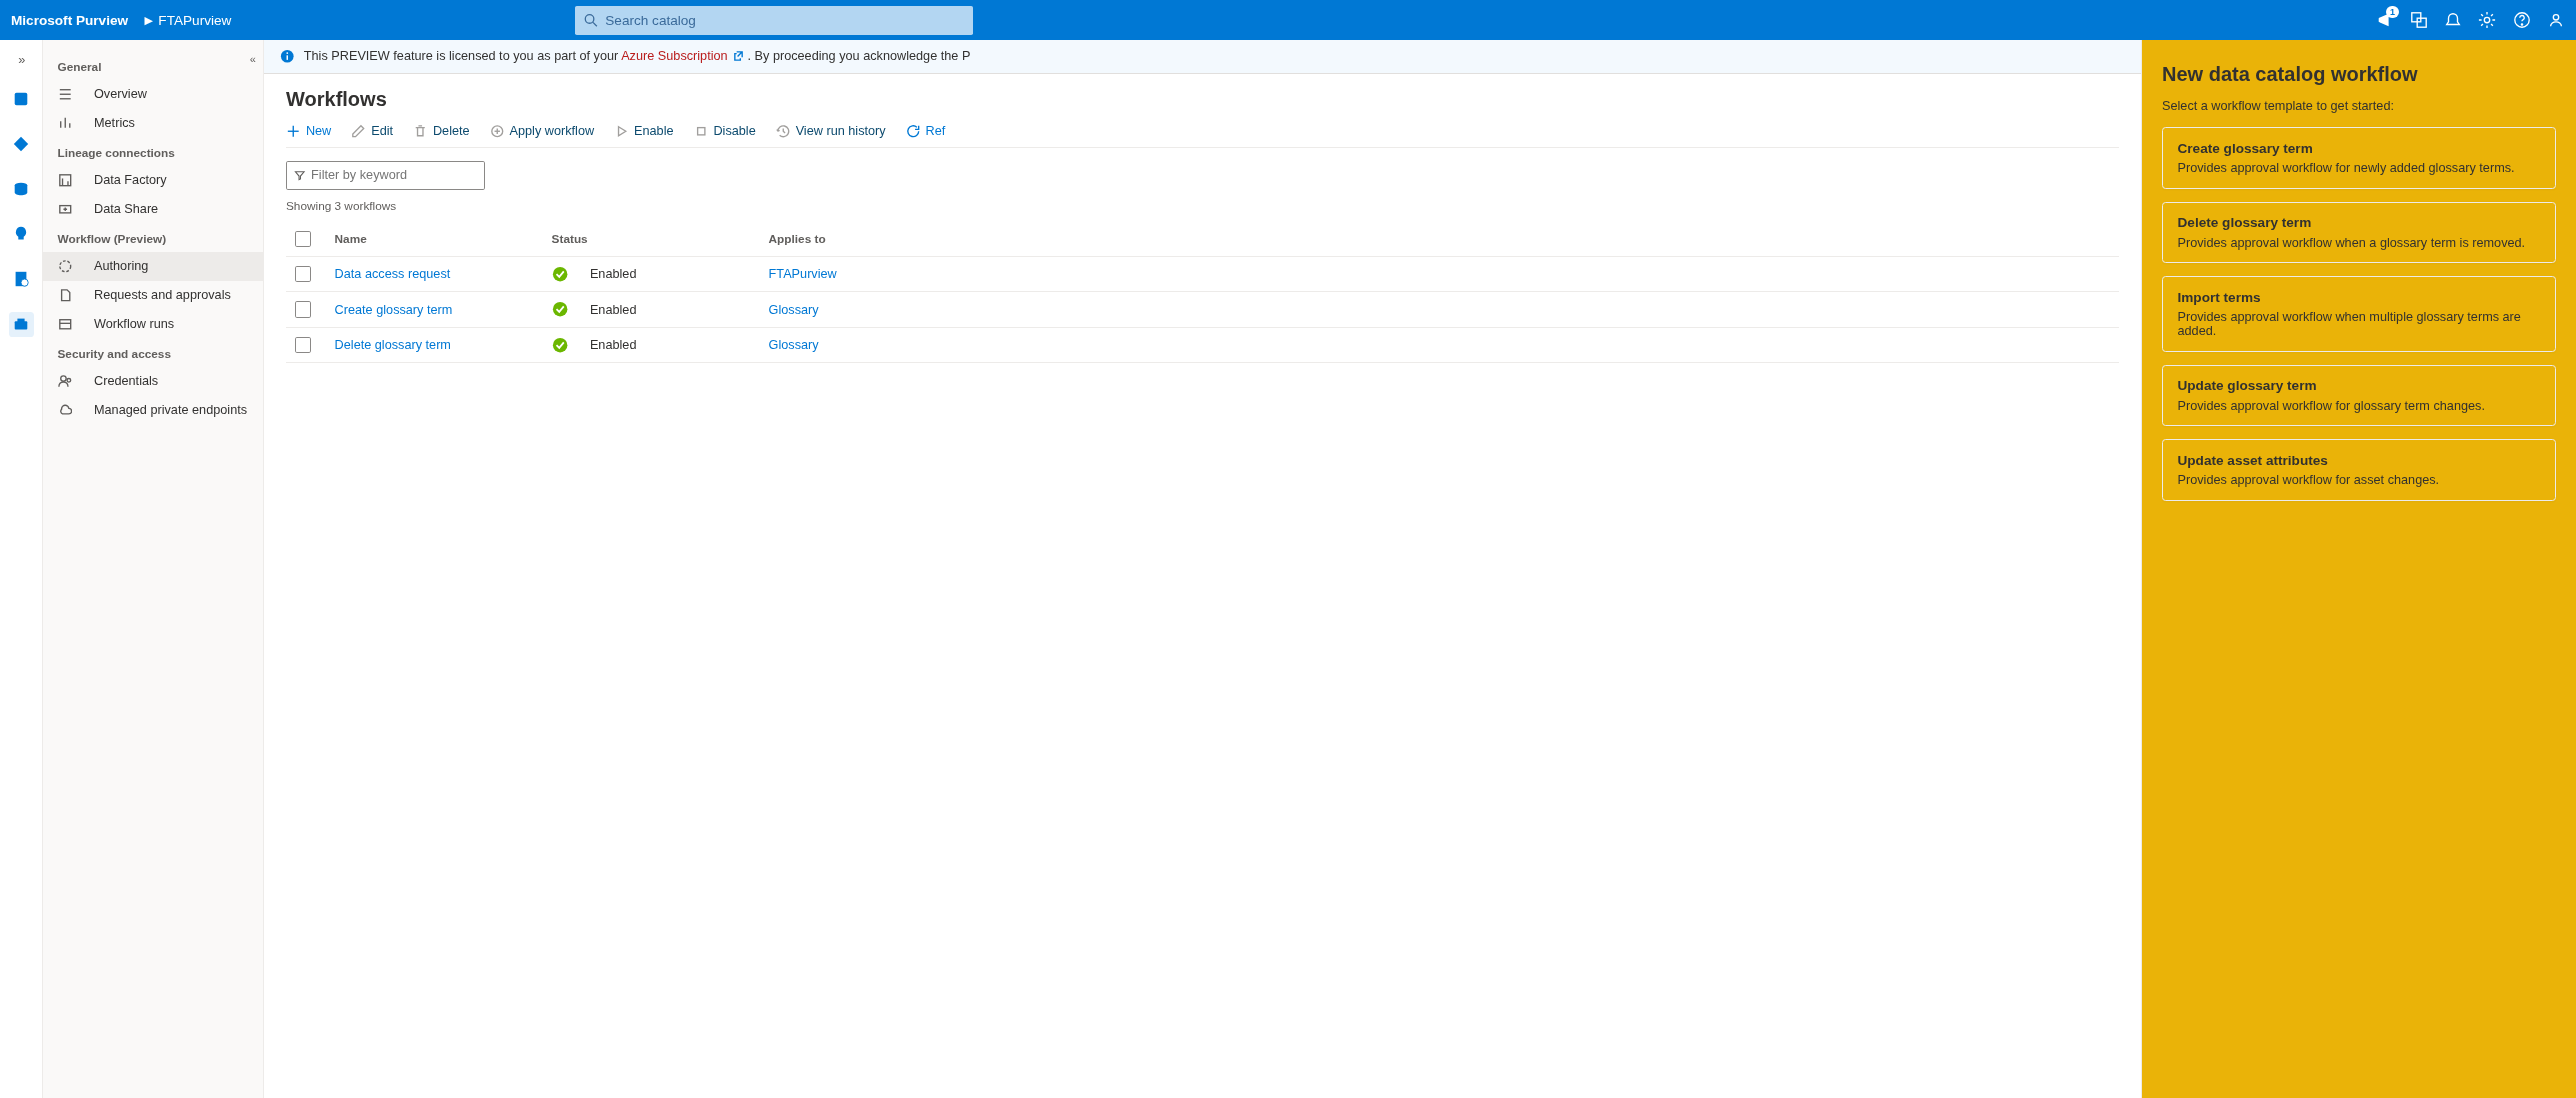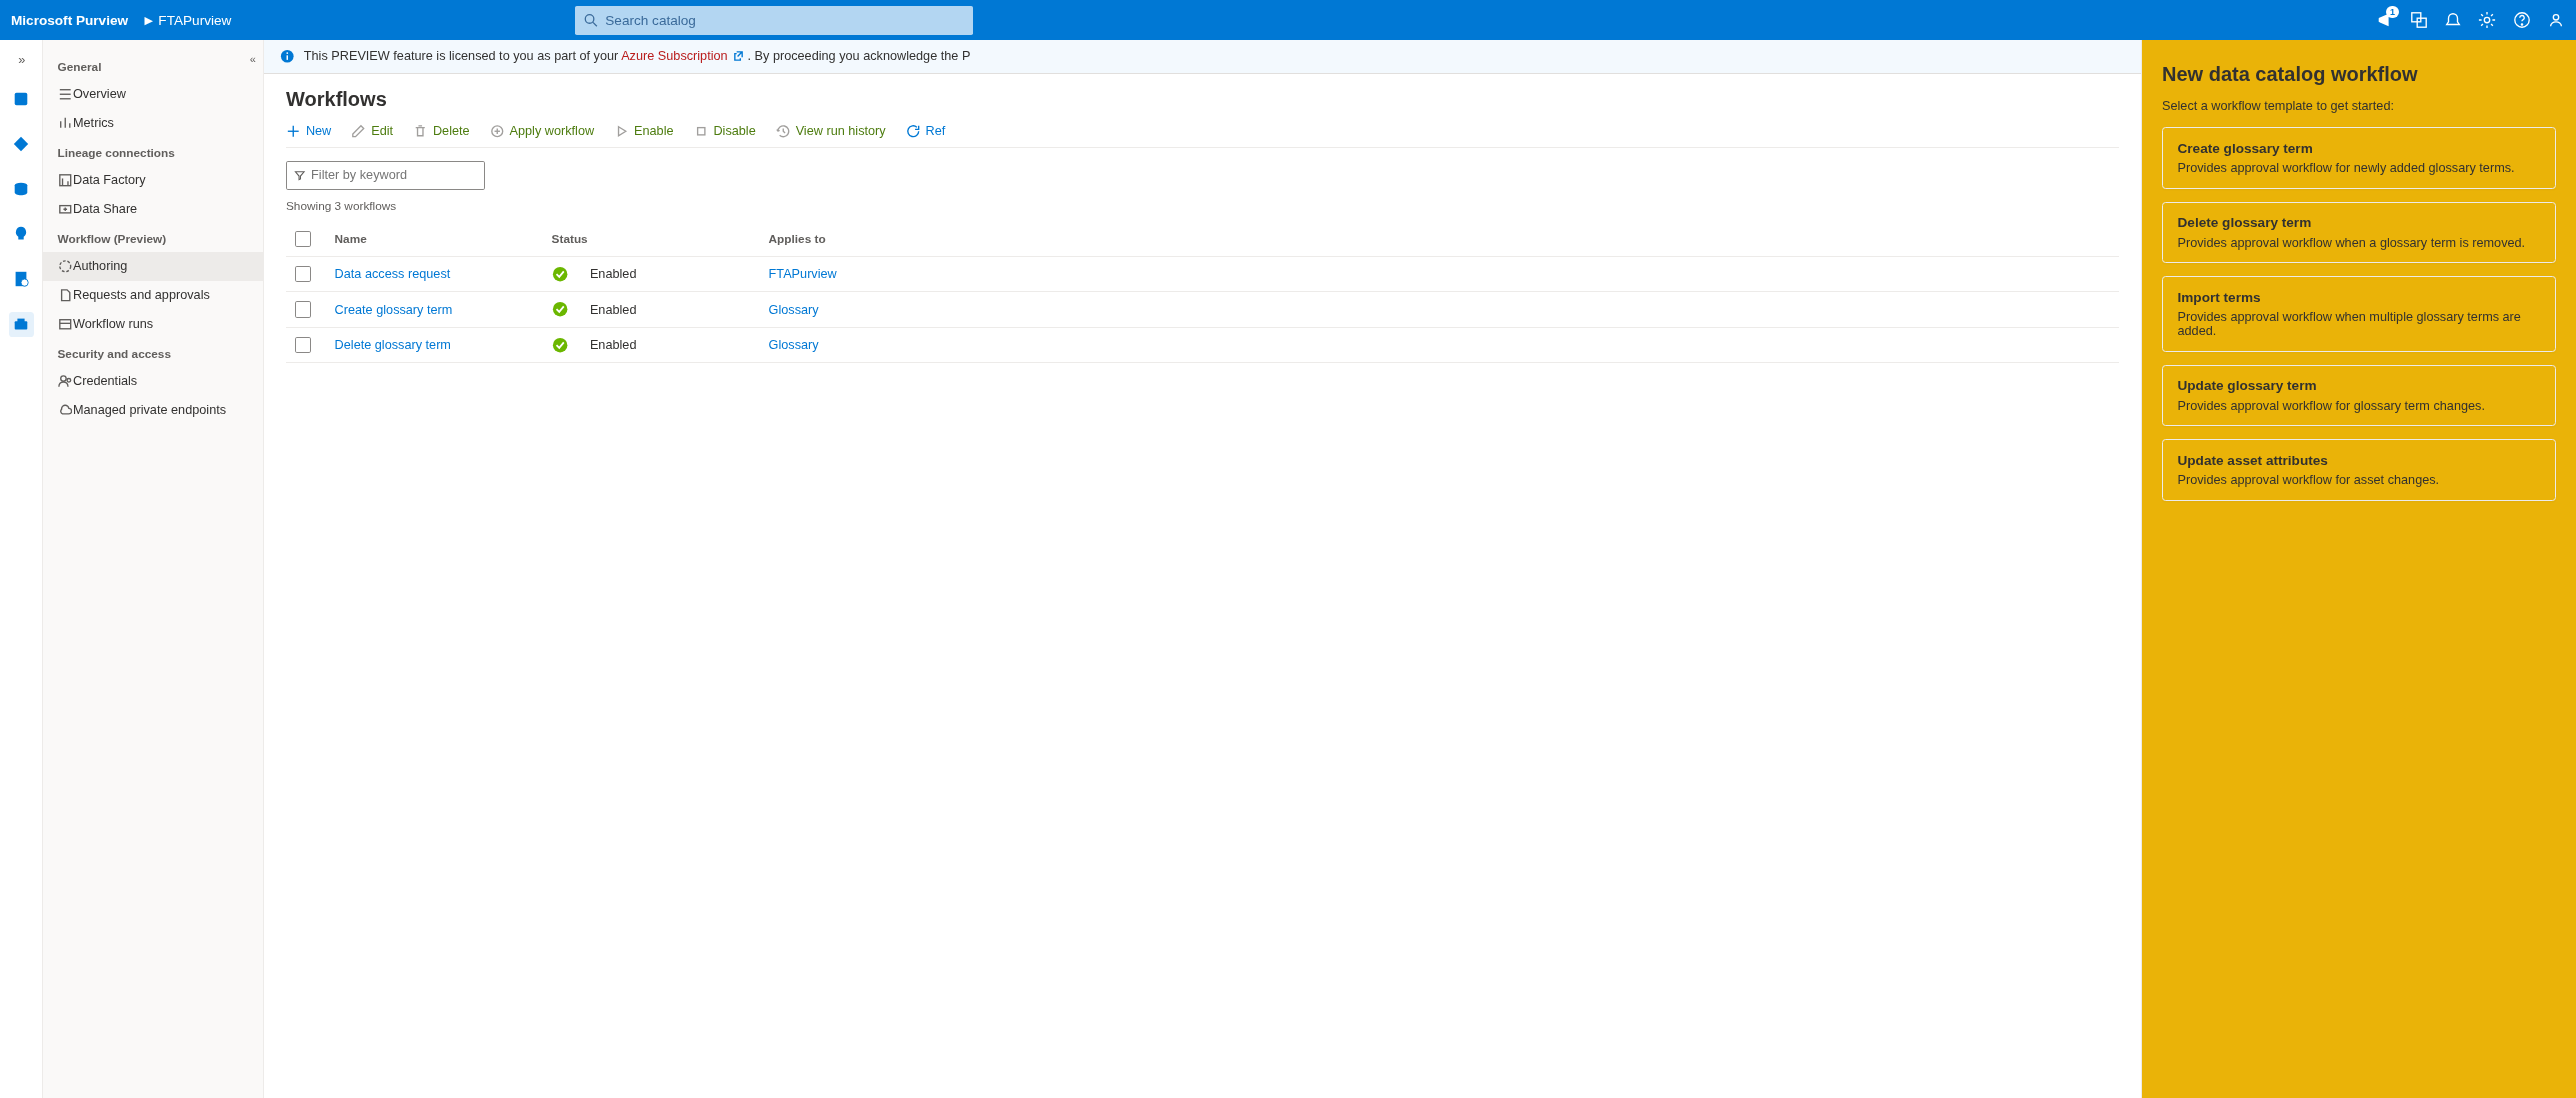--- a/index.html
+++ b/index.html
@@ -58,21 +58,21 @@
   .rail svg { width:18px; height:18px; }
 
   
   .sidebar {
     width:221px; background:#faf9f8; border-right:0.9px solid #edebe9;
     padding:11px 0; position:relative; overflow-y:auto;
   }
   .sidebar-toggle { position:absolute; right:9px; top:12.7px; color:#605e5c; font-size:11px; cursor:pointer; letter-spacing:-1.8px;}
   .sb-section { font-weight:600; font-size:11.8px; color:#605e5c; padding:9px 14.5px 5.4px; }
   .sb-item {
-    display:flex; align-items:center; gap:1px;
+    display:flex; align-items:center; gap:22px;
     padding:7.2px 14.5px; font-size:12.7px; color:#323130; cursor:pointer;
   }
   .sb-item.active { background:#edebe9; }
   .sb-item svg { width:14.5px; height:14.5px; fill:none; stroke:#605e5c; stroke-width:1.5; }
 
   
   .main { flex:1; display:flex; flex-direction:column; overflow:hidden; }
   .banner {
     background:#f3f9fe; border-bottom:0.9px solid #e1dfdd;
     padding:9px 16.3px; font-size:12.7px; color:#323130;
@@ -83,21 +83,21 @@
   .ext-icon { display:inline-block; width:11px; height:11px; margin-left:1.8px; vertical-align:-0.9px;}
 
   .content-body { padding: 14.5px 22px; flex:1; overflow:auto;}
   h1.page-title { font-size:20px; font-weight:600; margin-bottom:12.7px; }
 
   .toolbar {
     display:flex; align-items:center; gap:20px;
     border-bottom:0.9px solid #edebe9; padding-bottom:9px; margin-bottom:12.7px;
   }
   .tbtn { display:flex; align-items:center; gap:5.4px; font-size:12.7px; cursor:pointer; }
-  .tbtn.disabled { color:#4d7c0f; }
+  .tbtn.disabled { color:#0c4a6e; }
   .tbtn.primary { color:#0078d4; }
   .tbtn svg { width:14.5px; height:14.5px; }
 
   .filter-box {
     width:199px; height:29px; border:0.9px solid #8a8886; border-radius:1.8px;
     display:flex; align-items:center; padding:0 7.2px; gap:5.4px; margin-bottom:9px;
   }
   .filter-box input { border:none; outline:none; font-size:12.7px; width:100%; }
   .showing { font-size:11.8px; color:#605e5c; margin-bottom:9px; }
 

